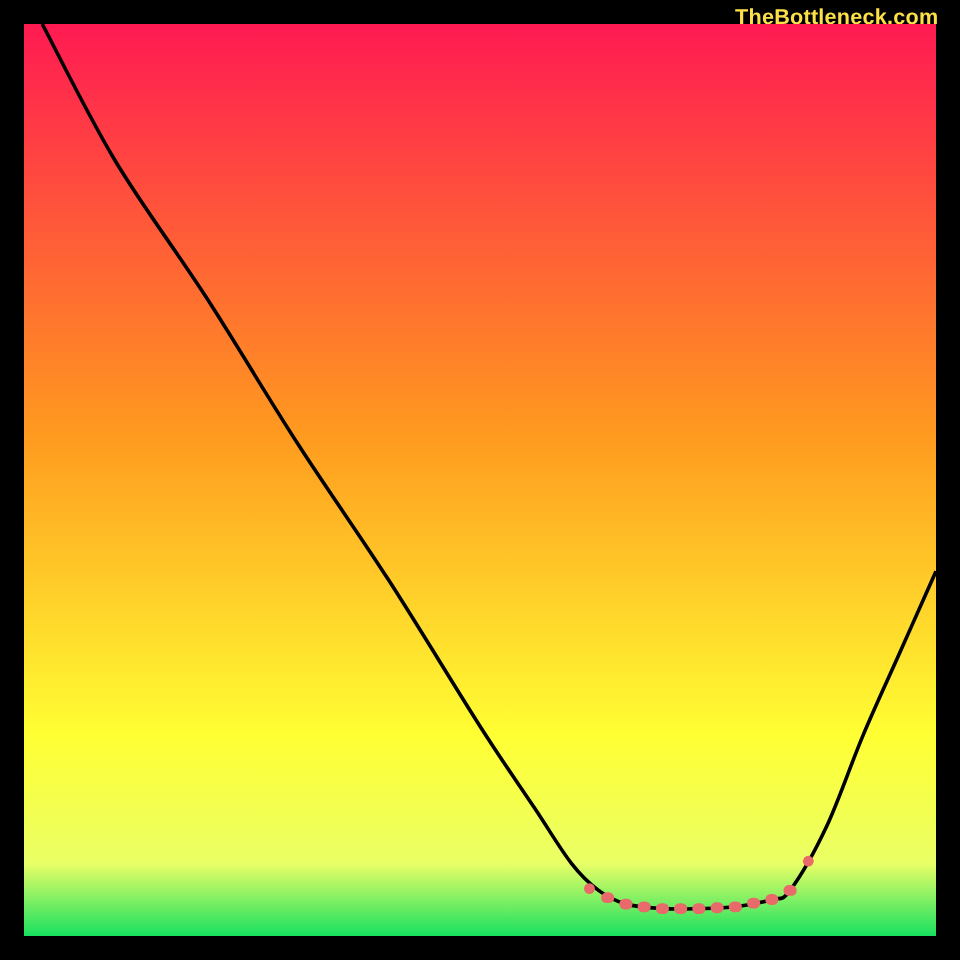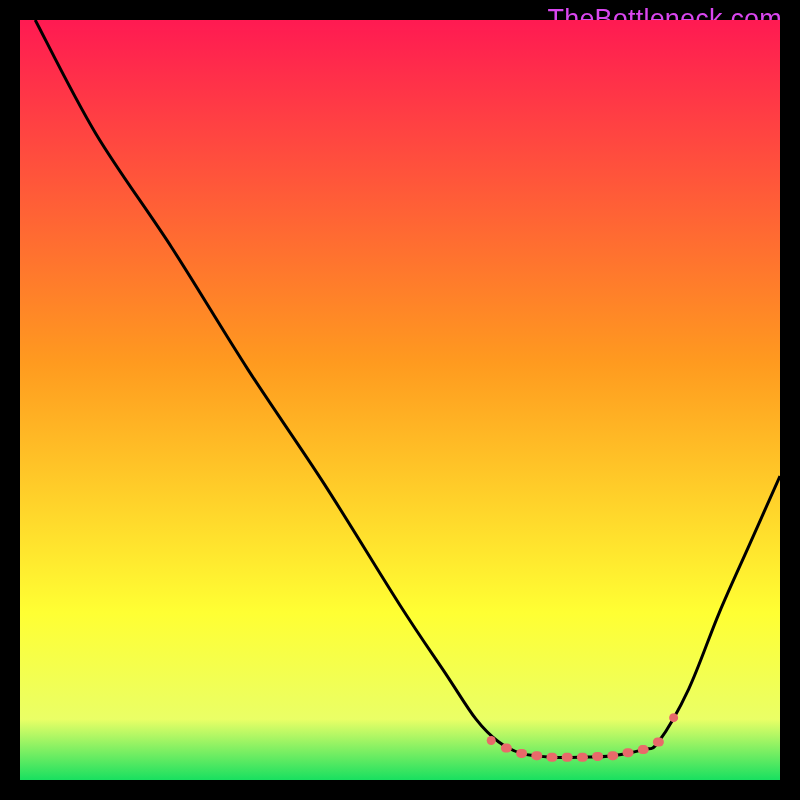--- a/index.html
+++ b/index.html
@@ -3,23 +3,23 @@
 <meta charset="utf-8">
 <style>
   * { margin: 0; padding: 0; box-sizing: border-box; }
   html, body { width: 800px; height: 800px; background: #000; overflow: hidden; }
   .frame { position: relative; width: 800px; height: 800px; background: #000; }
   .watermark {
     position: absolute;
     top: 4px;
     right: 18px;
     font-family: Arial, Helvetica, sans-serif;
-    font-size: 27px;
-    color: #d946ef;
-    font-weight: 400;
+    font-size: 18px;
+    color: #fde047;
+    font-weight: 700;
     letter-spacing: 0.2px;
   }
   .plot {
     position: absolute;
     left: 20px;
     top: 20px;
     width: 760px;
     height: 760px;
   }
   svg { display: block; }

